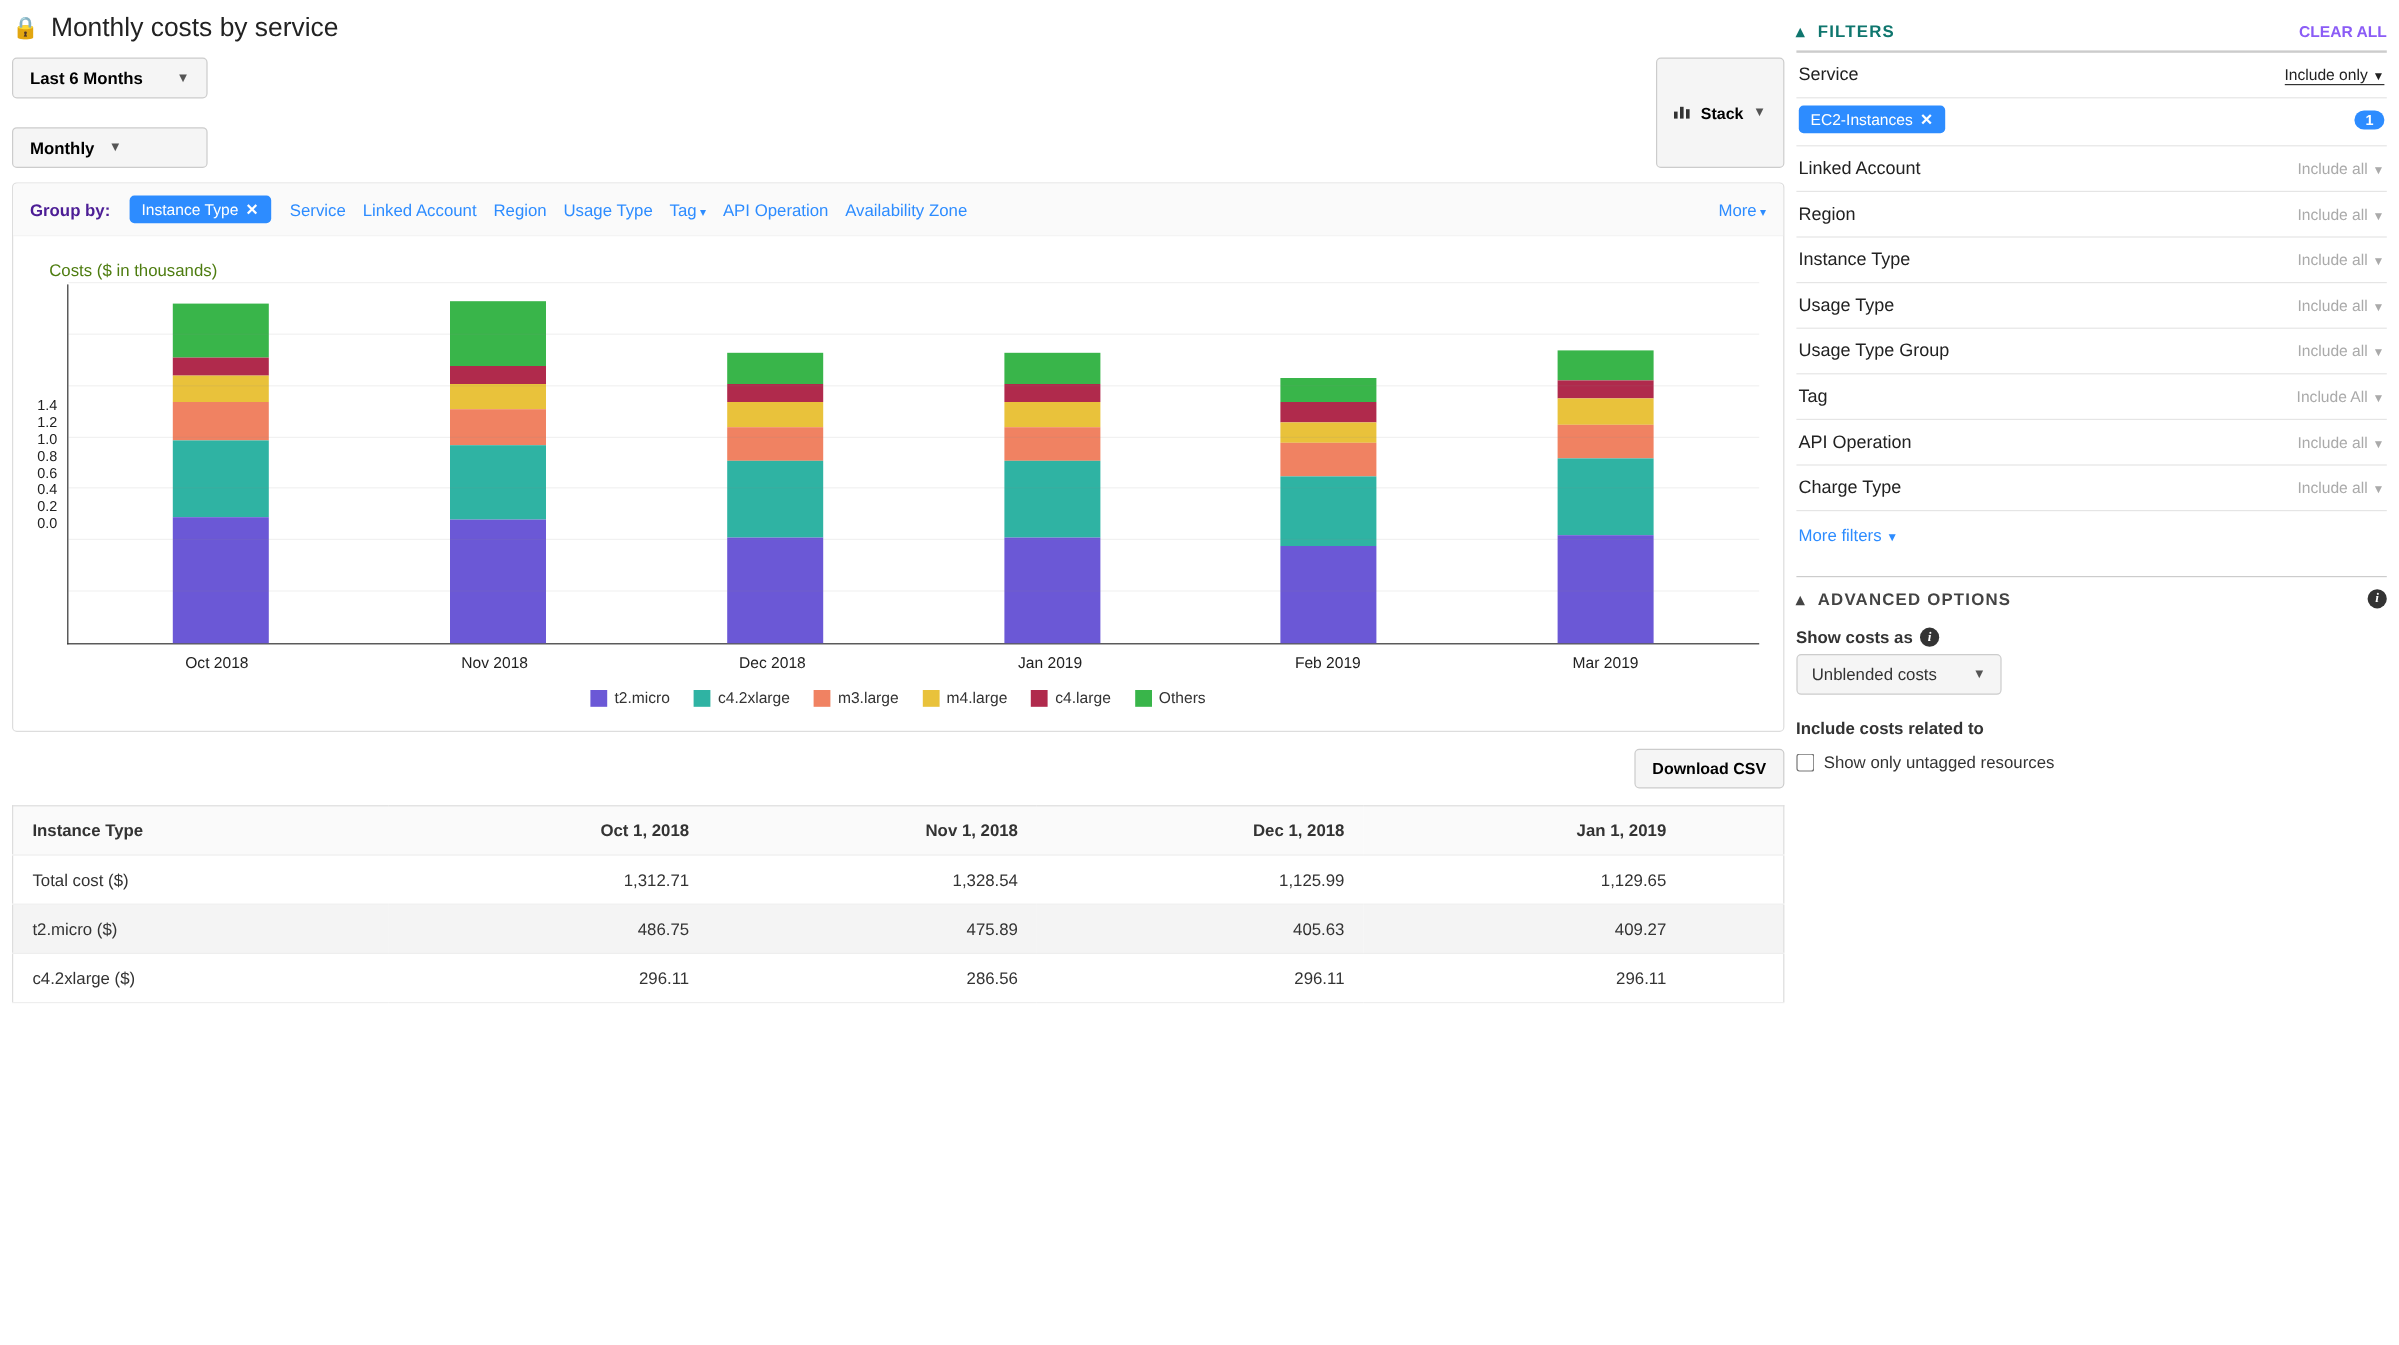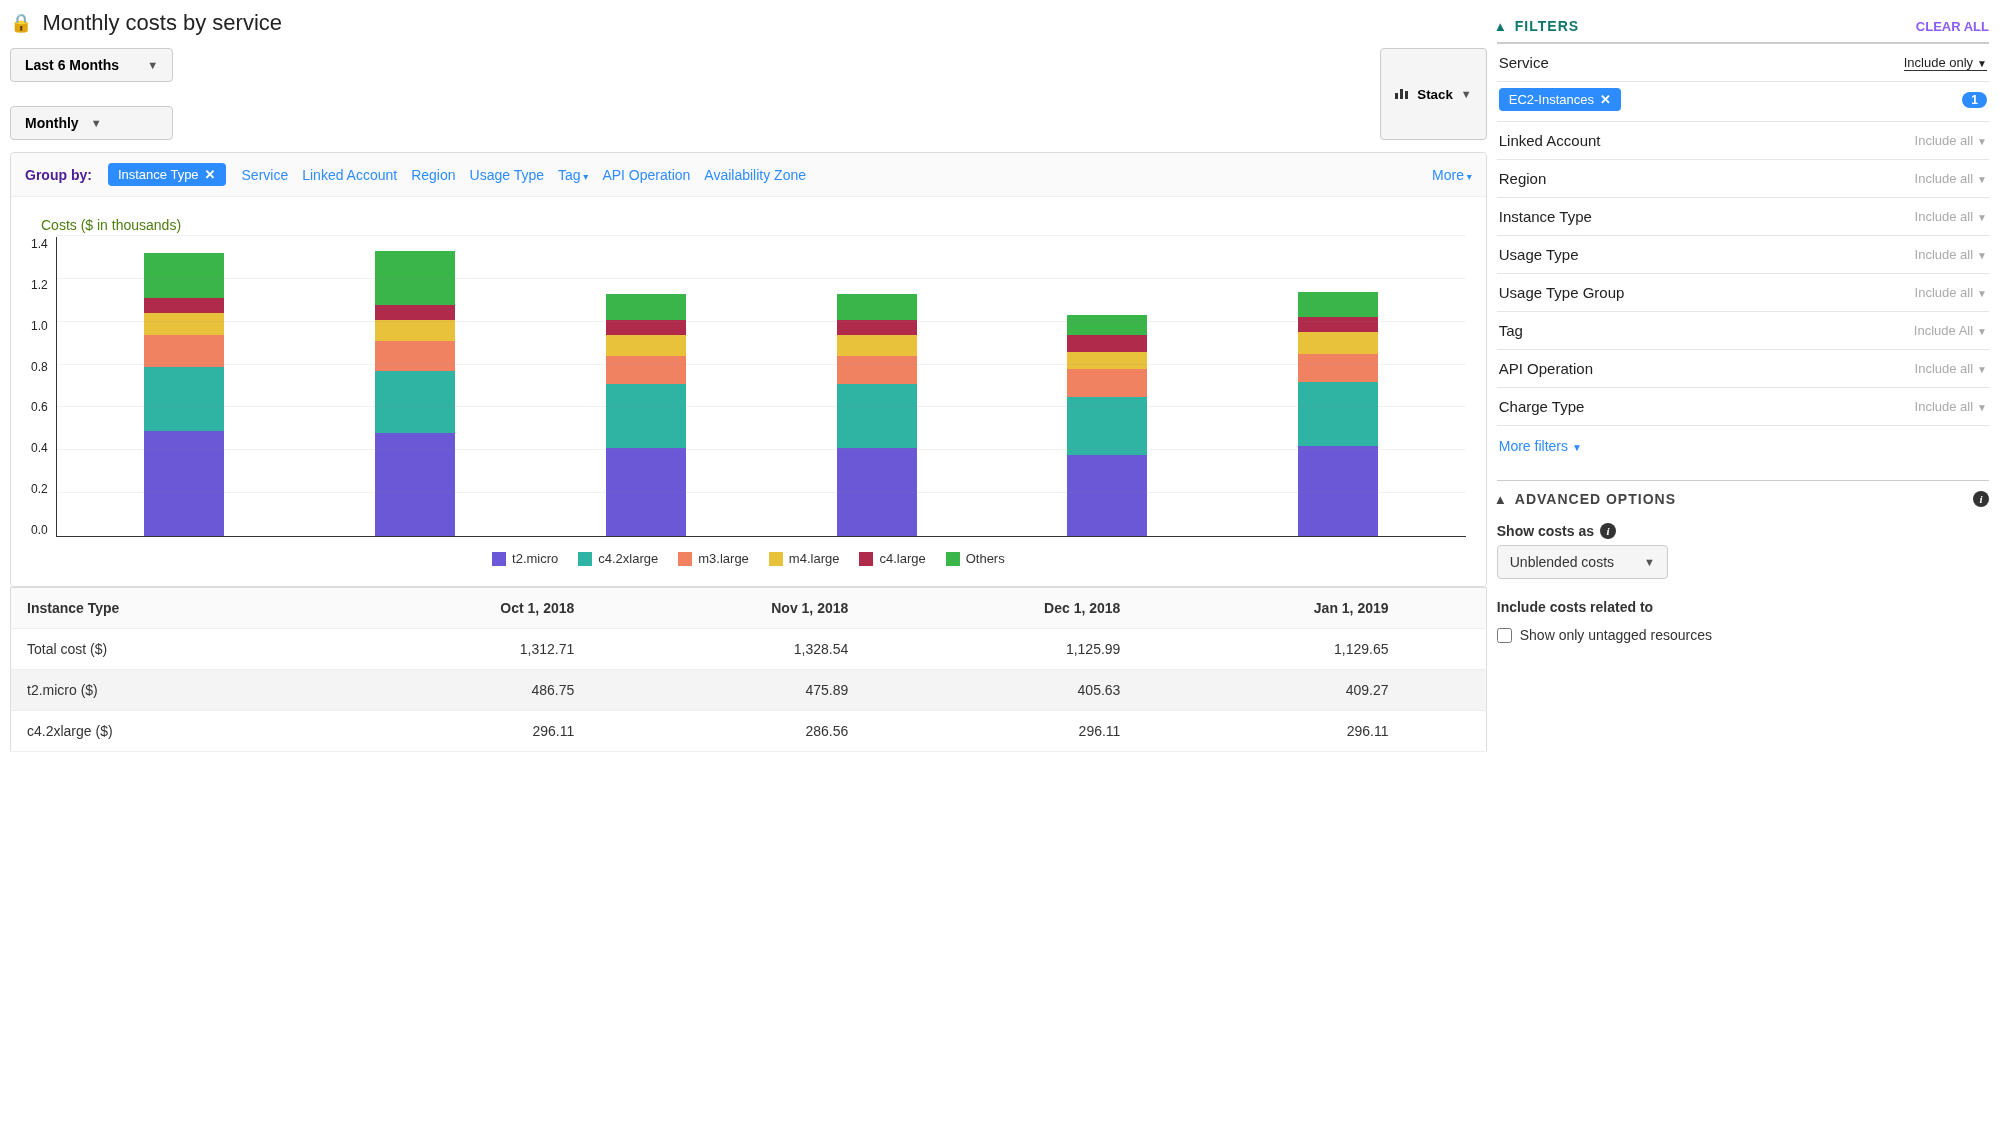--- a/index.html
+++ b/index.html
@@ -19,21 +19,21 @@
 .chart-card { border:1px solid #ddd; border-radius:4px; }
 .groupby-bar { display:flex; align-items:center; gap:16px; padding:10px 14px; border-bottom:1px solid #eee; background:#fafafa; border-radius:4px 4px 0 0; flex-wrap:wrap;}
 .groupby-label { font-weight:700; color:#4c1d95; }
 .pill { background:#2d8cff; color:#fff; border-radius:4px; padding:4px 10px; font-size:13px; display:inline-flex; align-items:center; gap:6px; }
 .pill .x { font-weight:700; cursor:pointer; }
 .link { color:#2d8cff; cursor:pointer; }
 .link-caret::after { content:" ▾"; font-size:10px; }
 .groupby-right { margin-left:auto; }
 .chart-body { padding: 14px 20px 20px 20px; }
 .chart-title { font-size:14px; color:#4d7c0f; margin:6px 0 4px 10px; }
-.plot-wrap { display:flex; }
+.plot-wrap { display:flex;align-items:center; }
 .y-axis { display:flex; flex-direction:column; justify-content:space-between; align-items:flex-end; padding-right:8px; font-size:12px; color:#222; }
 .plot { flex:1; position:relative; height:300px; border-left:1px solid #333; border-bottom:1px solid #333; }
 .grid-line { position:absolute; left:0; right:0; border-top:1px solid #888; opacity:0.12; }
 .bars { position:absolute; inset:0; display:flex; justify-content:space-around; align-items:flex-end; padding:0 12px; }
 .bar-col { width:80px; display:flex; flex-direction:column-reverse; }
 .seg { width:100%; }
 .x-labels { display:flex; justify-content:space-around; padding:8px 12px 0 34px; font-size:13px; color:#222; }
 .legend { display:flex; justify-content:center; gap:20px; padding-top:14px; flex-wrap:wrap; }
 .legend-item { display:flex; align-items:center; gap:6px; font-size:13px; }
 .swatch { width:14px; height:14px; }
@@ -175,20 +175,28 @@
               </div>
           <div class="grid-line" style="bottom: 42.8571px;"></div>
               <div class="grid-line" style="bottom: 85.7143px;"></div>
               <div class="grid-line" style="bottom: 128.571px;"></div>
               <div class="grid-line" style="bottom: 171.429px;"></div>
               <div class="grid-line" style="bottom: 214.286px;"></div>
               <div class="grid-line" style="bottom: 257.143px;"></div>
               <div class="grid-line" style="bottom: 300px;"></div>
             </div>
         </div>
+        <div class="x-labels" id="x-labels">
+            <div style="width: 80px; text-align: center;">Oct 2018</div>
+            <div style="width: 80px; text-align: center;">Nov 2018</div>
+            <div style="width: 80px; text-align: center;">Dec 2018</div>
+            <div style="width: 80px; text-align: center;">Jan 2019</div>
+            <div style="width: 80px; text-align: center;">Feb 2019</div>
+            <div style="width: 80px; text-align: center;">Mar 2019</div>
+          </div>
         <div class="legend" id="legend">
             <div class="legend-item">
               <span class="swatch" style="background: rgb(107, 88, 214);"></span>
               <span>t2.micro</span>
             </div>
             <div class="legend-item">
               <span class="swatch" style="background: rgb(47, 179, 163);"></span>
               <span>c4.2xlarge</span>
             </div>
             <div class="legend-item">
@@ -204,20 +212,23 @@
               <span>c4.large</span>
             </div>
             <div class="legend-item">
               <span class="swatch" style="background: rgb(57, 181, 74);"></span>
               <span>Others</span>
             </div>
           </div>
       </div>
     </div>
 
+    <div class="download-row">
+      <button class="btn">Download CSV</button>
+    </div>
 
     <table>
       <thead>
           <tr id="thead-row">
             <th>Instance Type</th>
             <th>Oct 1, 2018</th>
             <th>Nov 1, 2018</th>
             <th>Dec 1, 2018</th>
             <th>Jan 1, 2019</th>
             <th></th>

